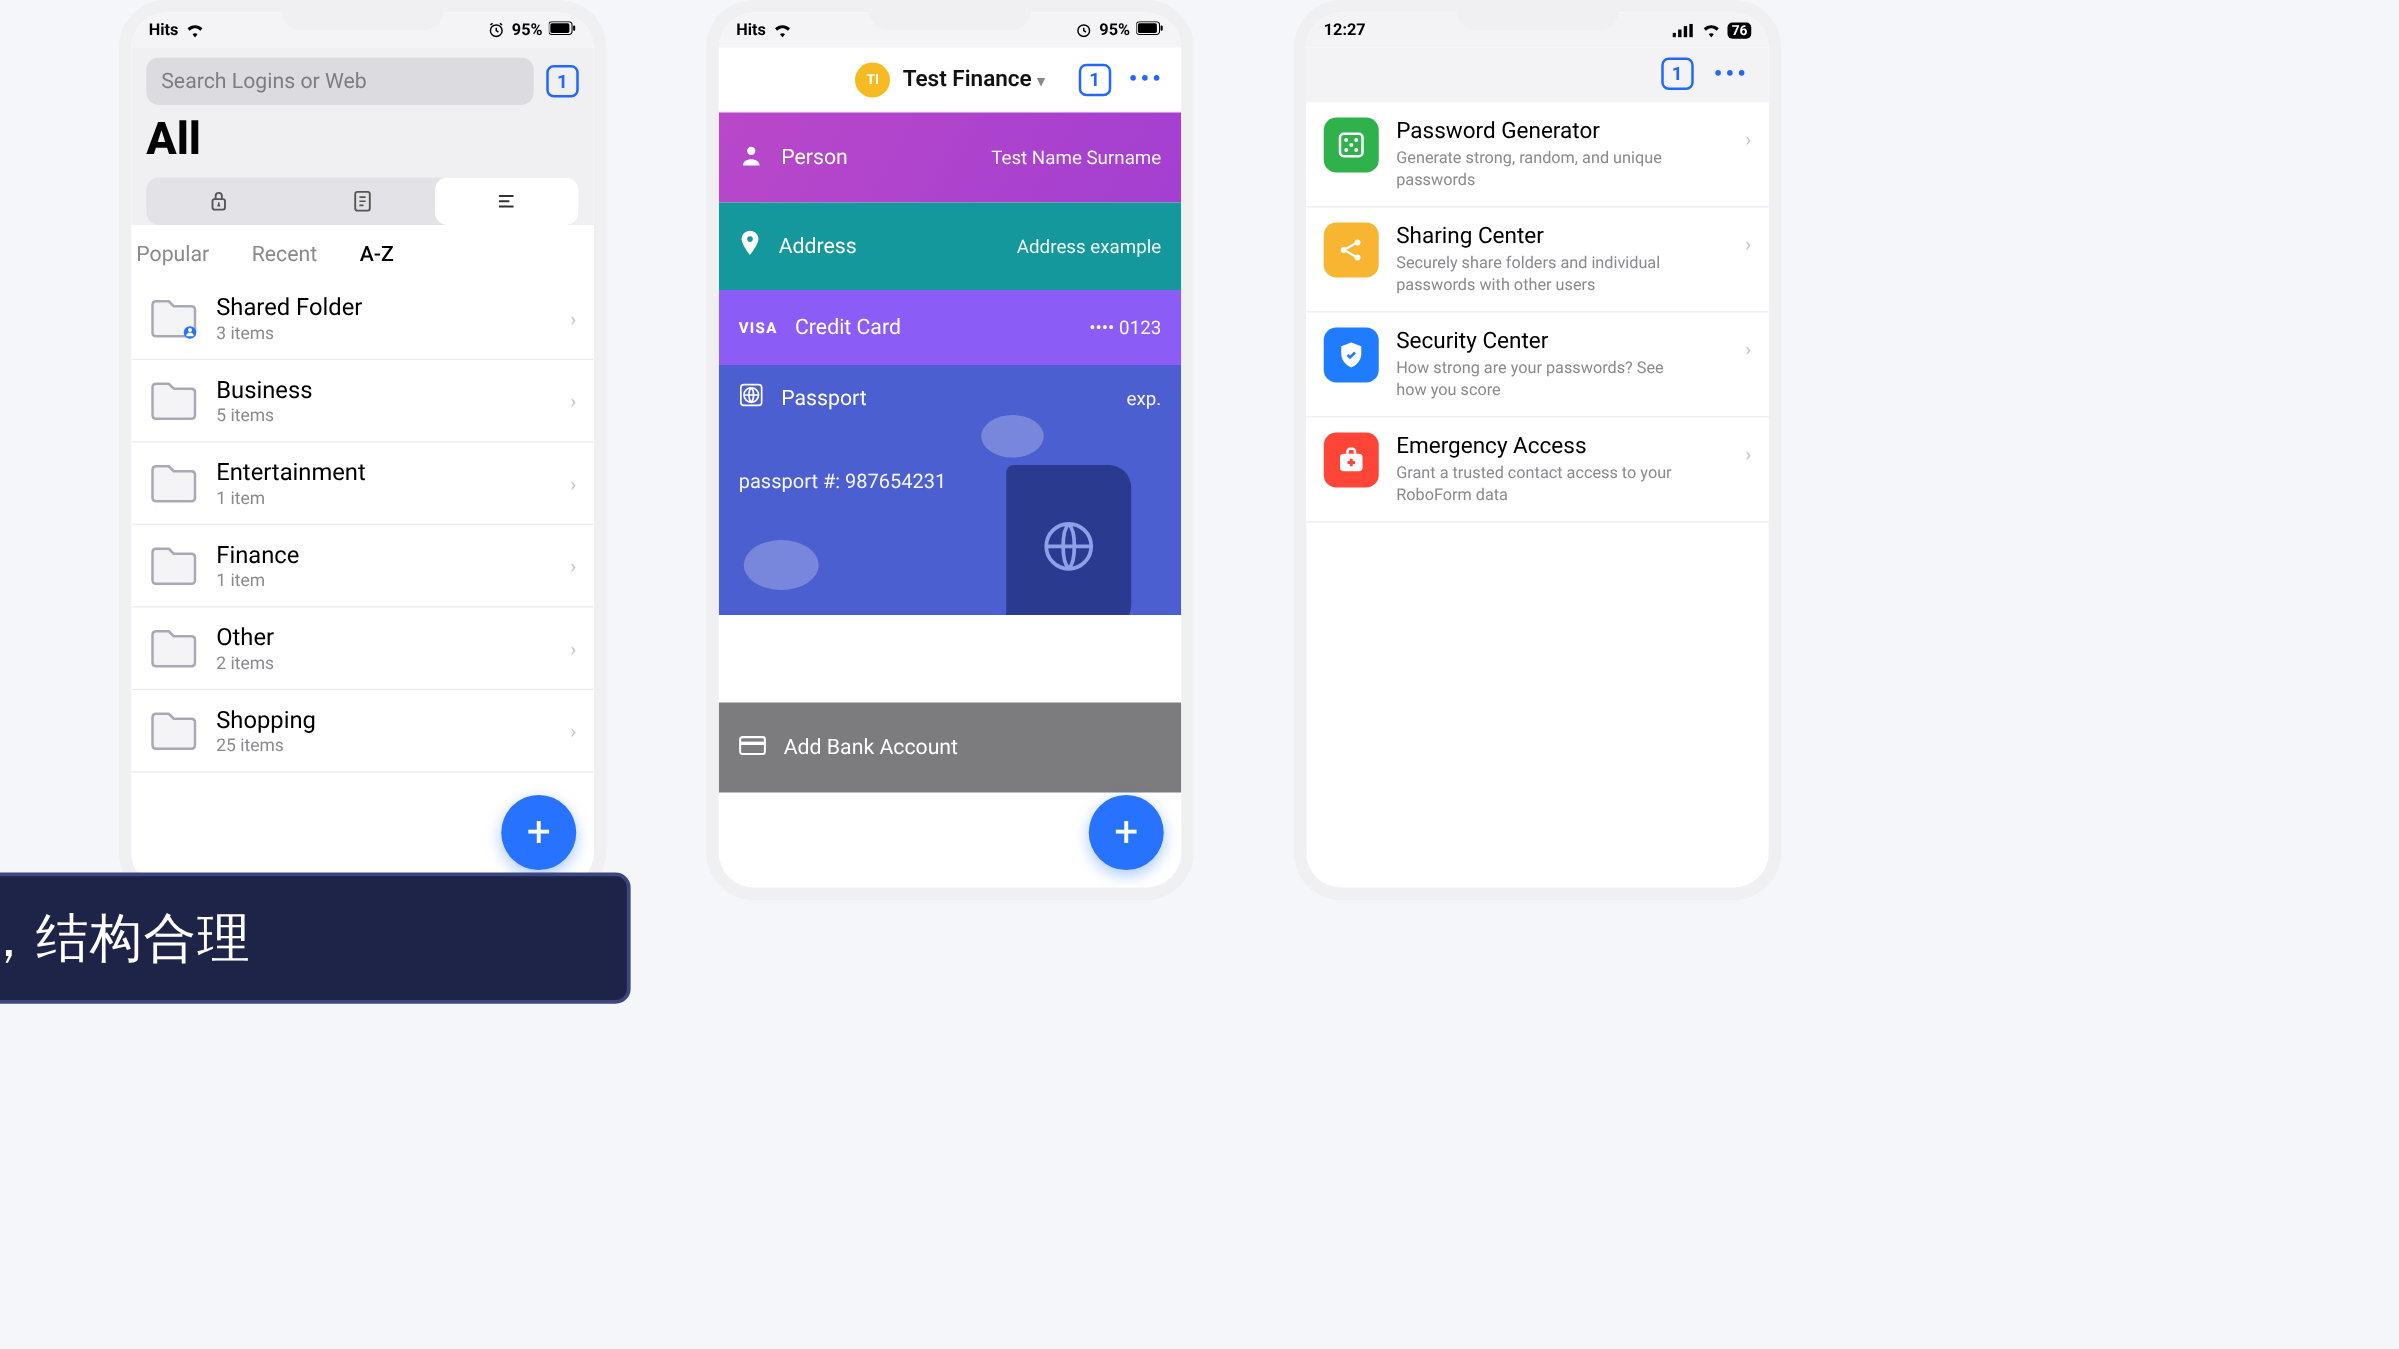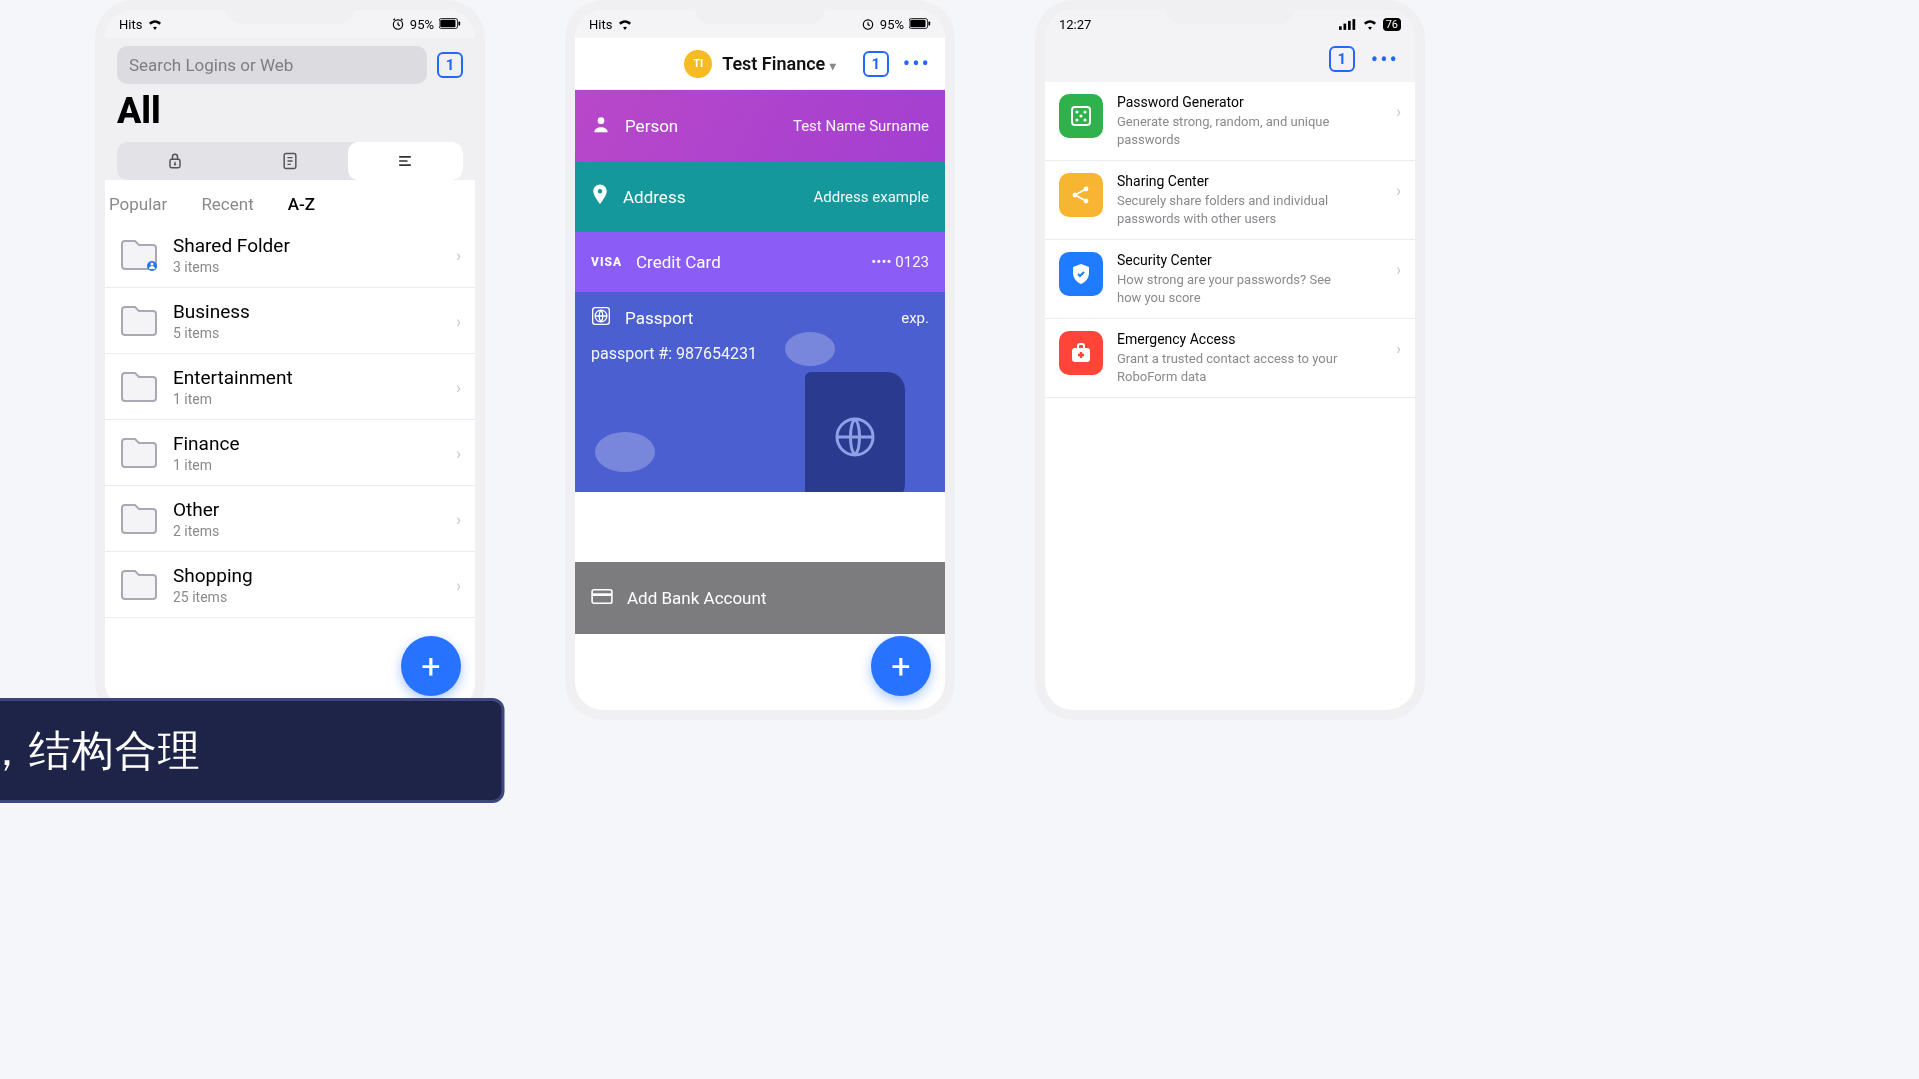--- a/index.html
+++ b/index.html
@@ -46,21 +46,21 @@
     z-index: 5;
   }
   
   .status-bar {
     height: 28px;
     display: flex;
     justify-content: space-between;
     align-items: center;
     padding: 0 14px;
     font-size: 13px;
-    font-weight: 400;
+    font-weight: 700;
     color: #000;
     background: rgba(240,240,243,0.7);
     position: relative;
     z-index: 4;
   }
   .status-left, .status-right { display: flex; align-items: center; gap: 5px; }
   .wifi-icon, .alarm-icon, .signal-icon, .batt-icon { display: inline-flex; }
 
   
   .p1-header {
@@ -175,21 +175,21 @@
     display:flex; align-items:center; gap:14px;
     position:relative;
     font-size:17px;
   }
   .card .card-val { margin-left:auto; font-size:15px; opacity:0.95; }
   .card-person { background: linear-gradient(120deg,#b948c9,#a33fd1); height:72px; }
   .card-address { background:#14989b; height:70px; }
   .card-cc { background:#8b5cf6; height:60px; }
   .card-passport { background:#4b5fd0; height:200px; position:relative; overflow:hidden; }
   .card-passport .pp-row { display:flex; align-items:center; gap:14px; }
-  .card-passport .pp-num { font-size:16px; opacity:0.95; }
+  .card-passport .pp-num { margin-top:30px; font-size:16px; opacity:0.95; }
   .card-bank { background:#7c7c7e; height:72px; margin-top:70px; }
   .visa-tag { background:transparent; color:#fff; font-weight:800; font-size:12px; letter-spacing:1px; }
   .pp-shapes {
     position:absolute; inset:0; pointer-events:none; opacity:0.25;
   }
   .pp-cloud { position:absolute; border-radius:50%; background:#fff; }
   .pp-booklet {
     position:absolute; right:40px; bottom:-10px;
     width:100px; height:130px; background:#2a3b8f;
     border-radius:6px 18px 18px 6px;
@@ -214,21 +214,21 @@
   .tool-icon {
     width:44px; height:44px; border-radius:10px;
     margin-right:14px;
     display:flex; align-items:center; justify-content:center;
     color:#fff;
   }
   .ti-green{background:#2fb24b;}
   .ti-yellow{background:#f7b531;}
   .ti-blue{background:#1f7bff;}
   .ti-red{background:#ff4538;}
-  .tool-text .tt-title{font-size:14px; color:#000;}
+  .tool-text .tt-title{font-size:18px; color:#000;}
   .tool-text .tt-sub{font-size:13px; color:#8a8a8e; margin-top:3px; max-width:230px; line-height:1.35;}
 
   
   .caption-bar {
     position:absolute;
     left: 34px; right: cal1(1919px - 34px - 1400px);
     width: 1400px;
     bottom: 310px;
     left: 50%;
     transform: translateX(-50%);

